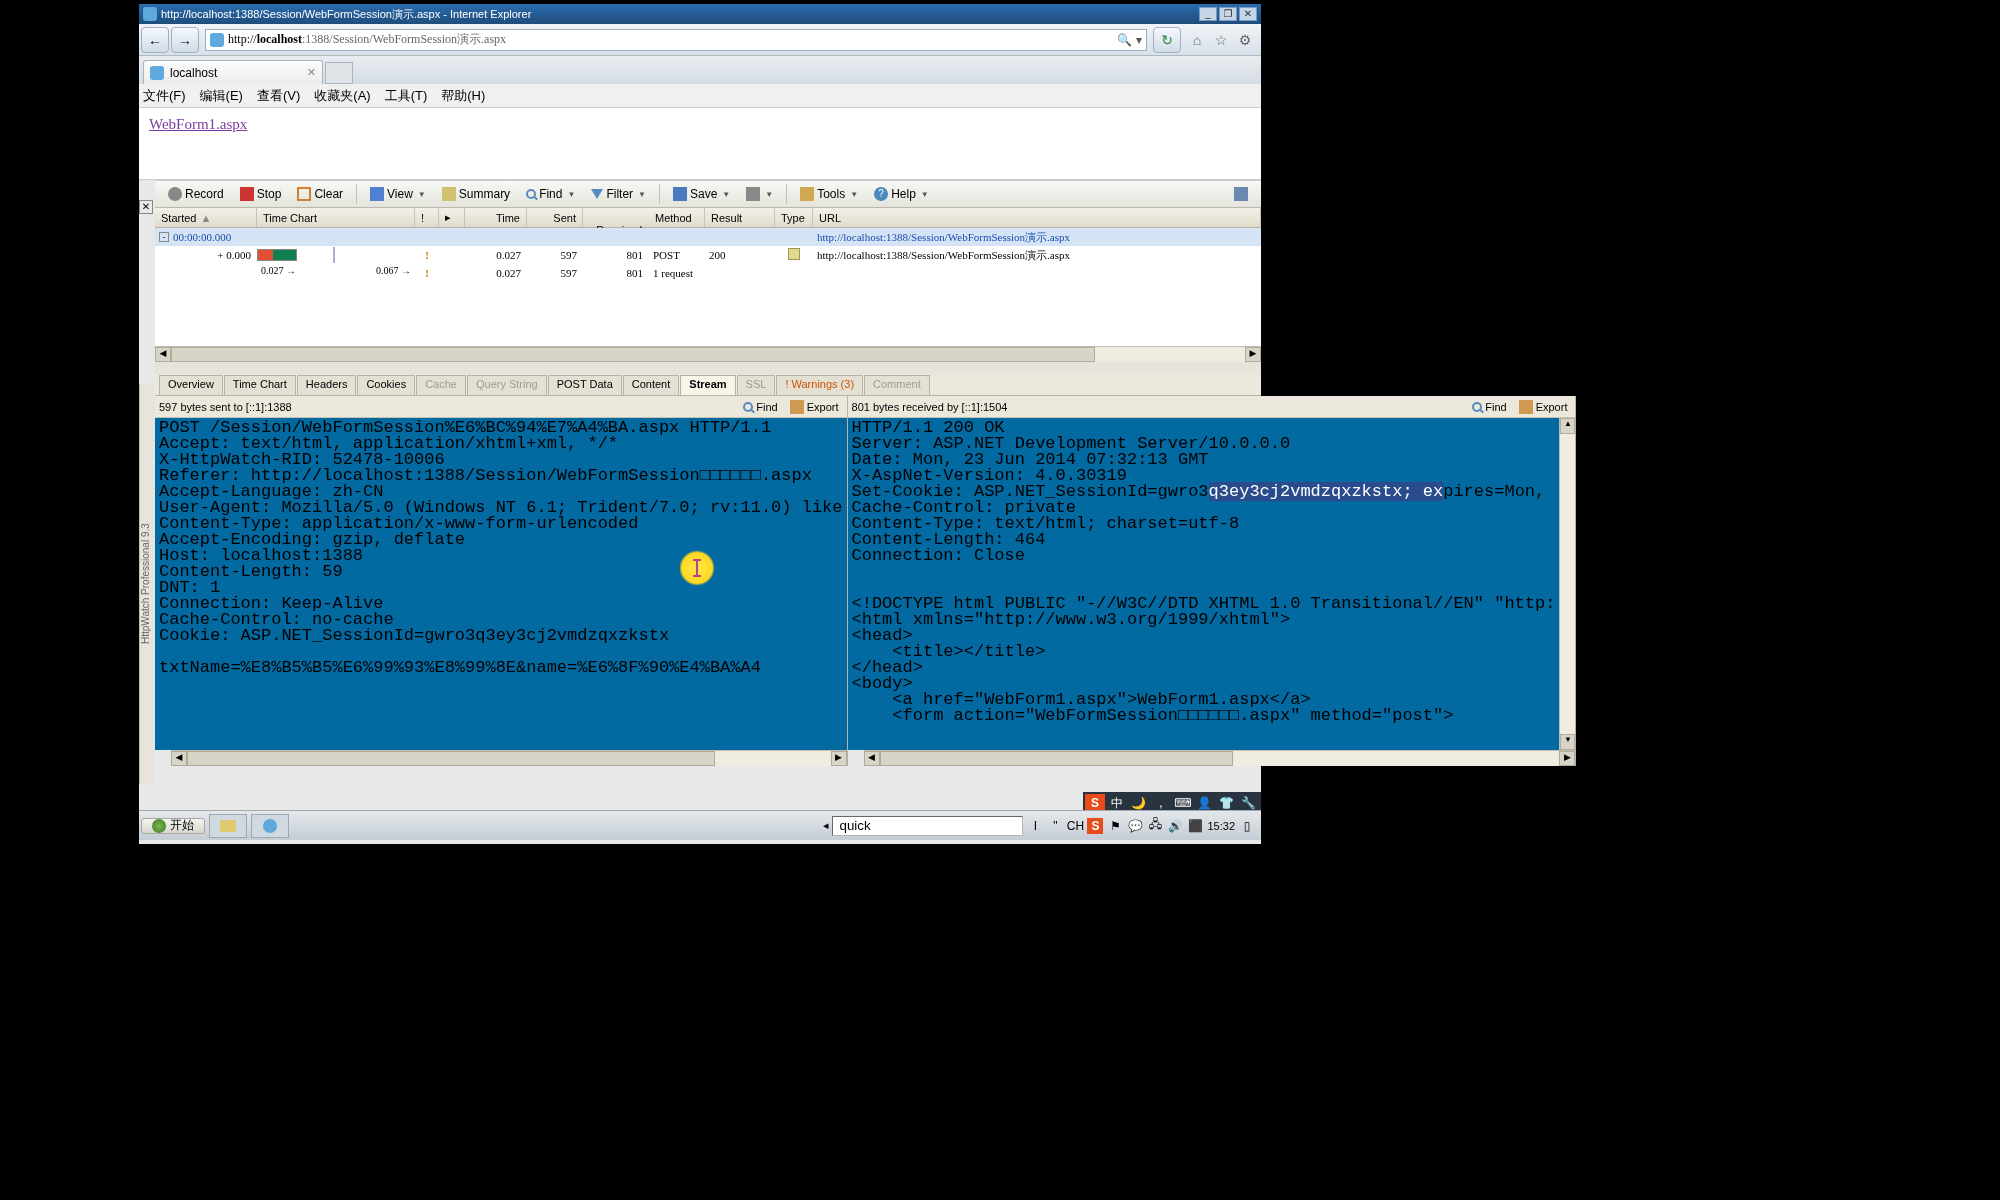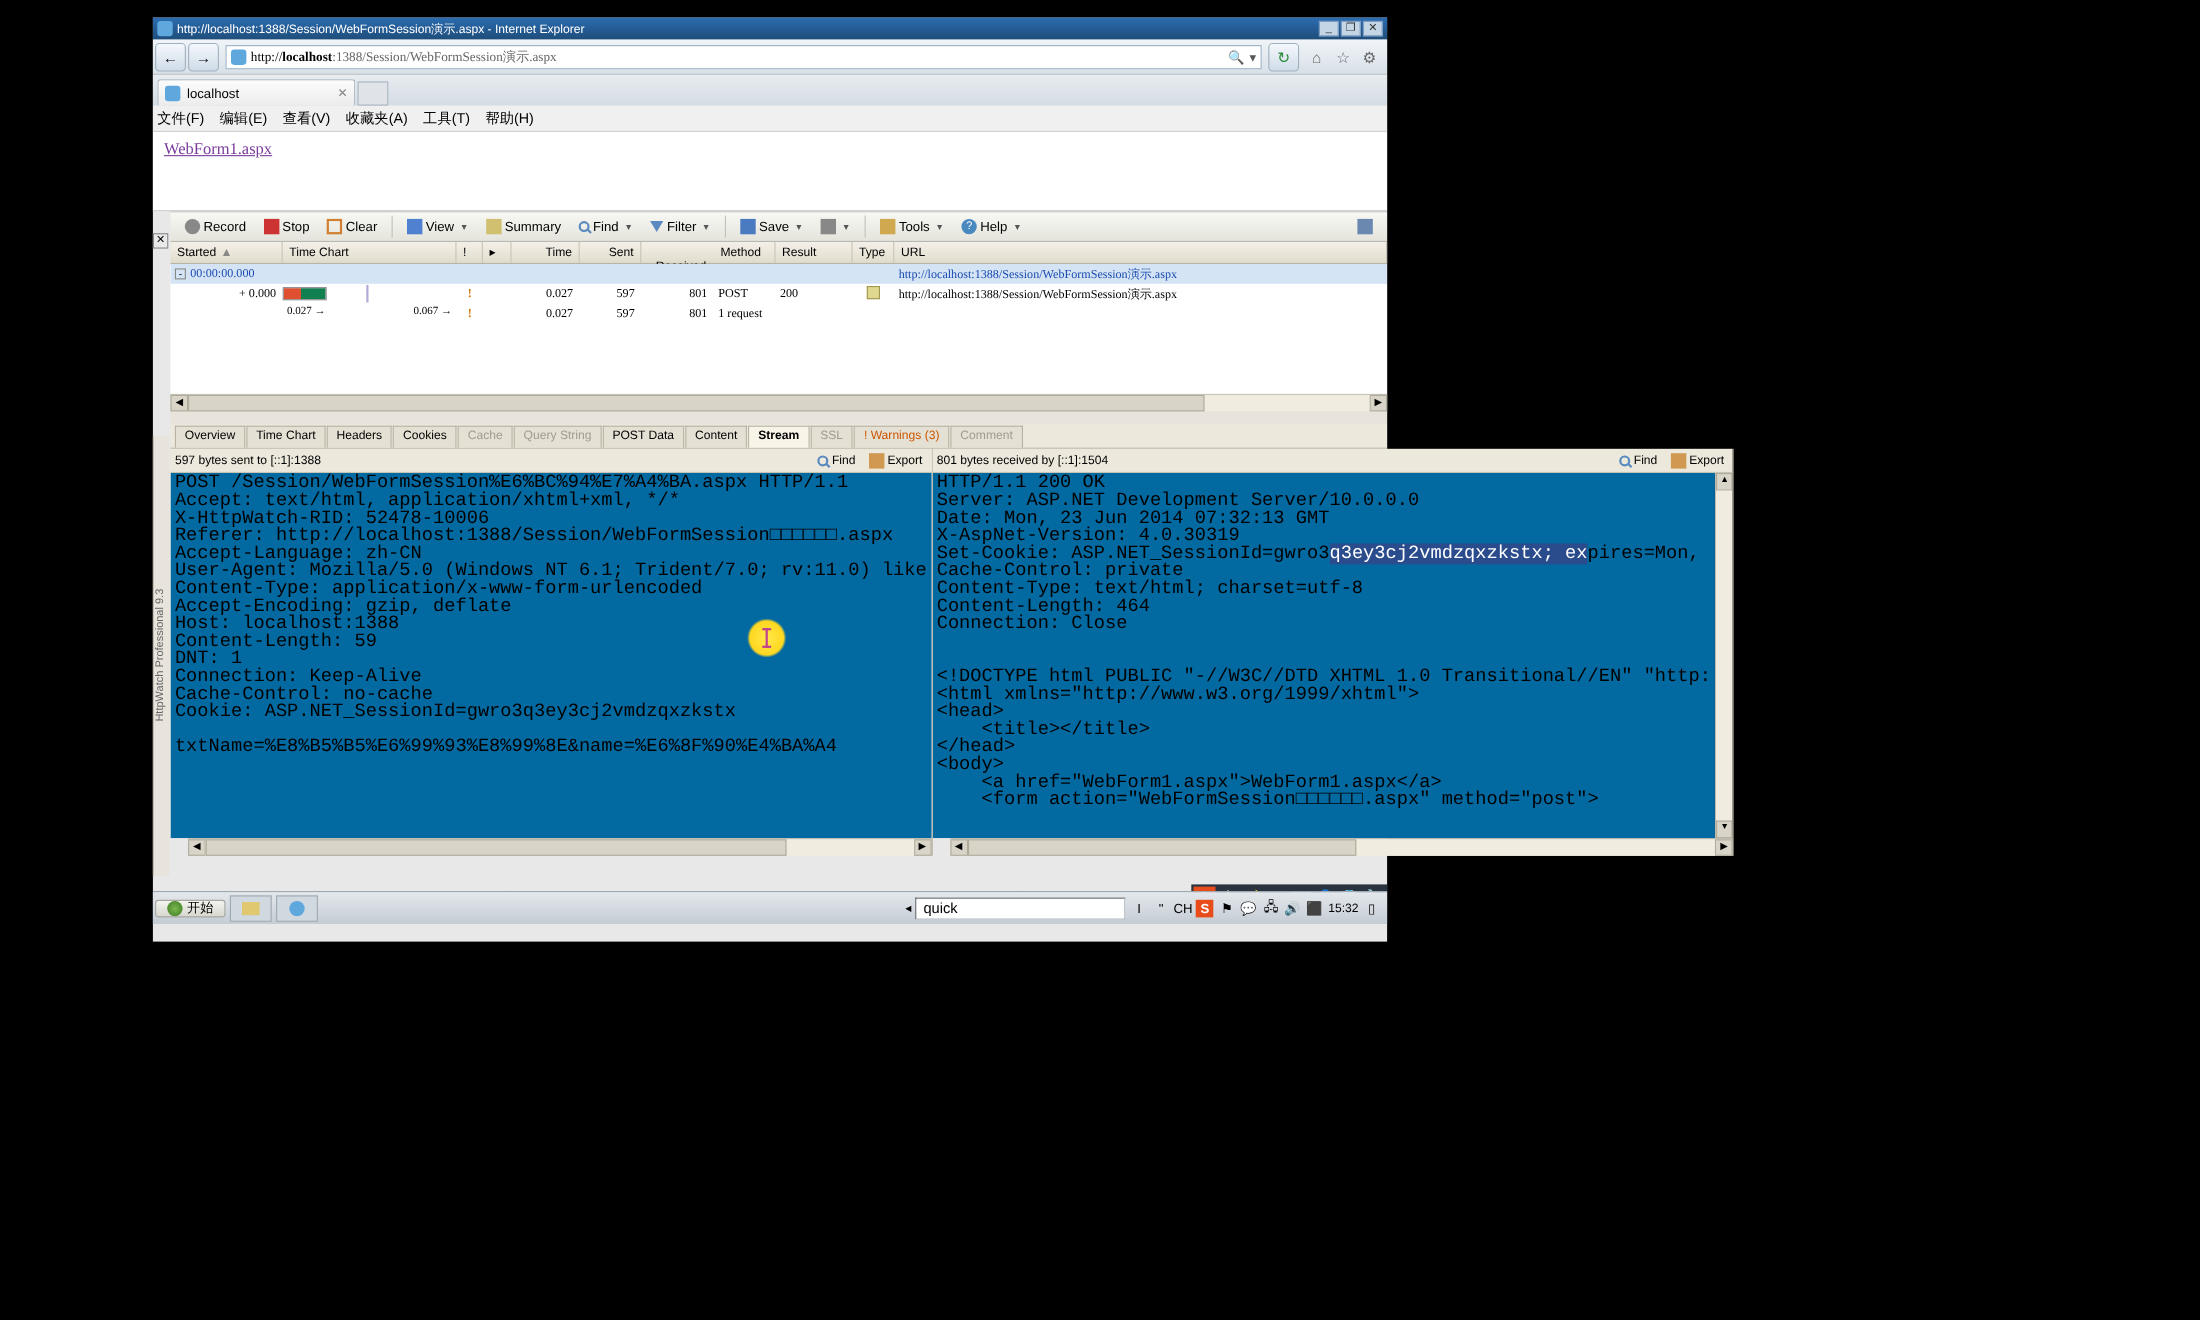--- a/index.html
+++ b/index.html
@@ -1,17 +1,17 @@
 <!DOCTYPE html>
 <html><head>
 <meta charset="utf-8">
 <style>
 * { box-sizing: border-box; margin: 0; padding: 0; }
 body { font-family: "Microsoft YaHei", Tahoma, Arial, sans-serif; font-size: 12px; background: #000; width: 2000px; height: 1200px; overflow: hidden; }
-.viewport { position: absolute; left: 139px; top: 16px; width: 1122px; height: 840px; background: #e8e8e8; }
+.viewport { position: absolute; left: 139px; top: 4px; width: 1122px; height: 840px; background: #e8e8e8; }
 .title-bar { height: 20px; background: linear-gradient(#2b6cb0, #1e4d7a); color: #fff; display: flex; align-items: center; padding: 0 4px; font-size: 11px; }
 .title-bar .ie-icon { width: 14px; height: 14px; background: #5fa8de; border-radius: 3px; margin-right: 4px; }
 .title-bar .win-btns { margin-left: auto; display: flex; gap: 2px; }
 .title-bar .win-btn { width: 18px; height: 14px; background: #c4d5e6; border: 1px solid #7a9bc2; font-size: 10px; text-align: center; line-height: 12px; color: #333; }
 .nav-bar { height: 32px; background: linear-gradient(#f0f4f8, #d8e0e8); border-bottom: 1px solid #b0b8c0; display: flex; align-items: center; padding: 0 2px; gap: 2px; }
 .nav-btn { width: 28px; height: 26px; border: 1px solid #a0b0c0; border-radius: 4px; background: linear-gradient(#f4f8fc, #d0dce8); display: flex; align-items: center; justify-content: center; font-size: 14px; }
 .url-box { flex: 1; height: 22px; border: 1px solid #9cb0c4; background: #fff; display: flex; align-items: center; padding: 0 4px; margin: 0 4px; }
 .url-box .ie-sm { width: 14px; height: 14px; background: #5fa8de; border-radius: 3px; margin-right: 4px; }
 .url-text { font-family: Tahoma; font-size: 12px; }
 .url-host-bold { font-weight: bold; }

